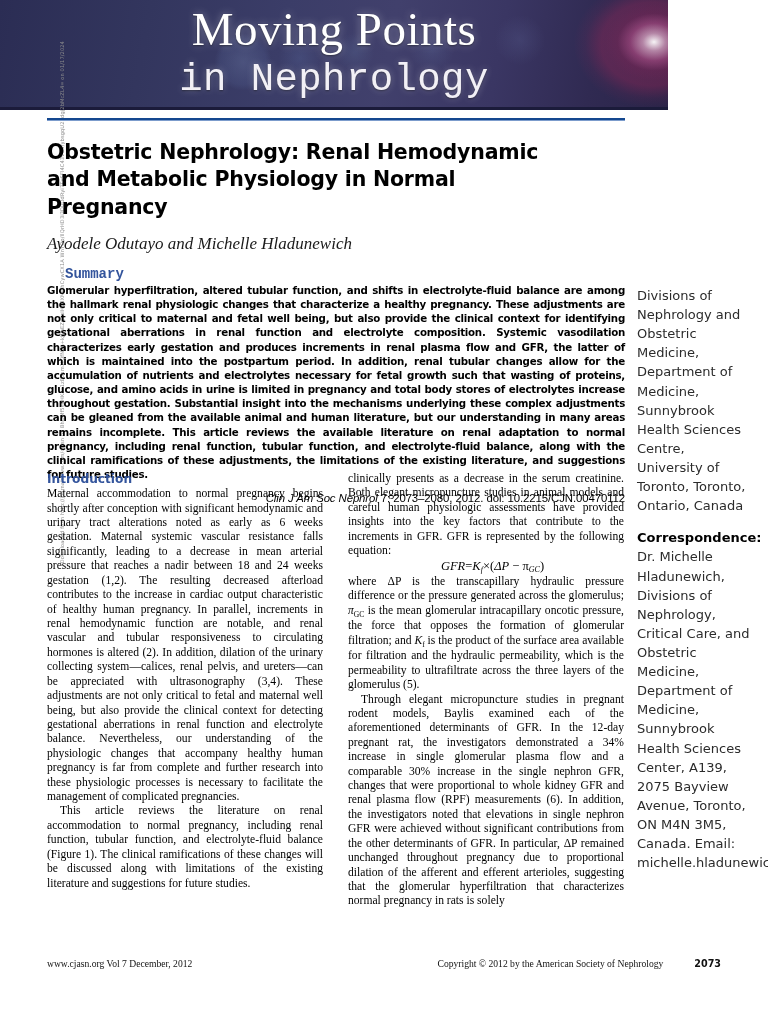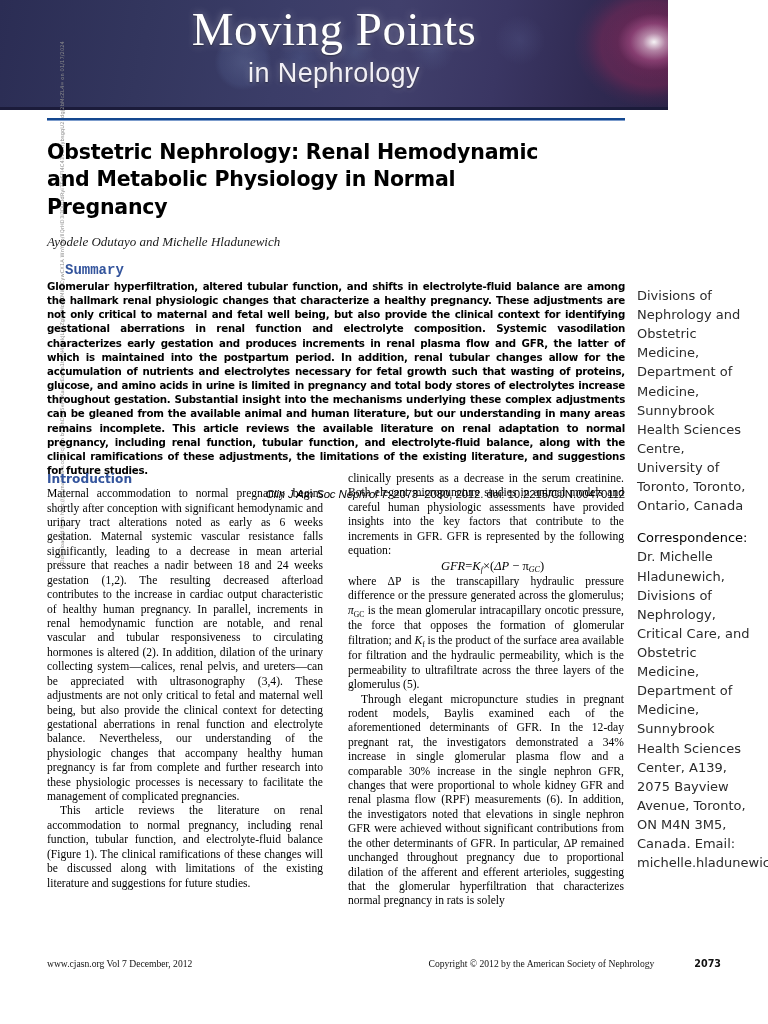--- a/index.html
+++ b/index.html
@@ -44,22 +44,22 @@
     line-height: 1.1;
     letter-spacing: 0.5px;
     text-shadow: 0 0 8px rgba(255,255,255,0.35), 0 1px 2px rgba(0,0,0,0.5);
   }
   .banner-sub {
     position: absolute;
     left: 0; right: 0;
     top: 58px;
     text-align: center;
     color: #f2f0f6;
-    font-family: Liberation Sans, sans-serif;
-    font-size: 27px;
+    font-family: Liberation Mono, monospace;
+    font-size: 39px;
     letter-spacing: 0.4px;
     text-shadow: 0 0 7px rgba(255,255,255,0.30), 0 1px 2px rgba(0,0,0,0.45);
   }
   .banner-bottom-rule {
     position: absolute;
     left: 0; right: 0; bottom: 0;
     height: 3px;
     background: #1b1b3a;
   }
 
@@ -94,21 +94,21 @@
     line-height: 1.33;
     letter-spacing: -0.2px;
     color: #000;
     margin: 0 0 13px 0;
     max-width: 520px;
   }
 
   .authors {
     font-family: "Liberation Serif", serif;
     font-style: italic;
-    font-size: 13px;
+    font-size: 17px;
     color: #1a1a1a;
     margin-bottom: 12px;
   }
 
   .heading-blue {
     font-family: Liberation Mono, monospace;
     font-weight: bold;
     font-size: 14px;
     color: #33549c;
     margin: 0 0 1px 18px;
@@ -188,39 +188,39 @@
     position: absolute;
     left: 637px;
     top: 176px;
     width: 116px;
     font-family: "DejaVu Sans", sans-serif;
     font-size: 13px;
     line-height: 1.47;
     color: #2b2b2b;
   }
   .margin-notes .block { margin-bottom: 13px; }
-  .margin-notes .lbl { font-weight: normal; color: #000; }
+  .margin-notes .lbl { font-weight: bold; color: #000; }
 
   
   .footer {
     position: absolute;
     left: 47px;
     top: 848px;
     width: 674px;
     font-family: "Liberation Serif", serif;
     font-size: 9.6px;
     color: #111;
     display: flex;
     justify-content: space-between;
     align-items: baseline;
   }
   .footer .right-group {
     display: flex;
     align-items: flex-end;
-    gap: 40px;
+    gap: 31px;
   }
   .footer .pageno {
     font-family: "DejaVu Sans", sans-serif;
     font-weight: bold;
     font-size: 9.6px;
   }
 
   
   .watermark {
     position: absolute;

